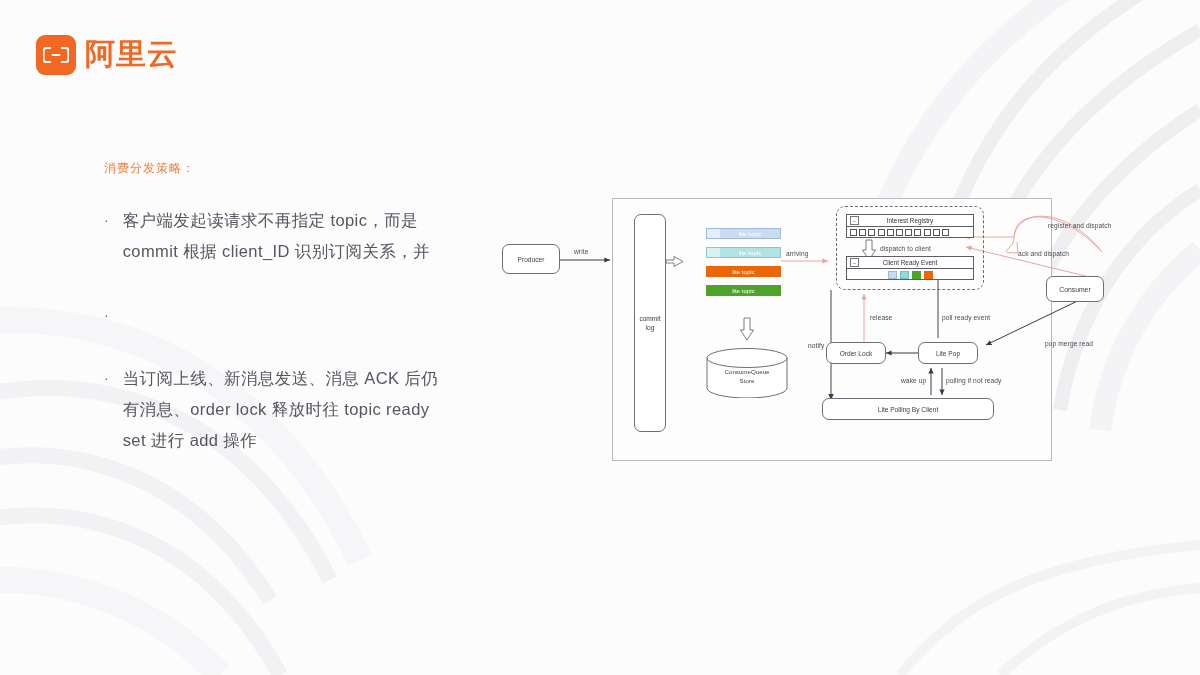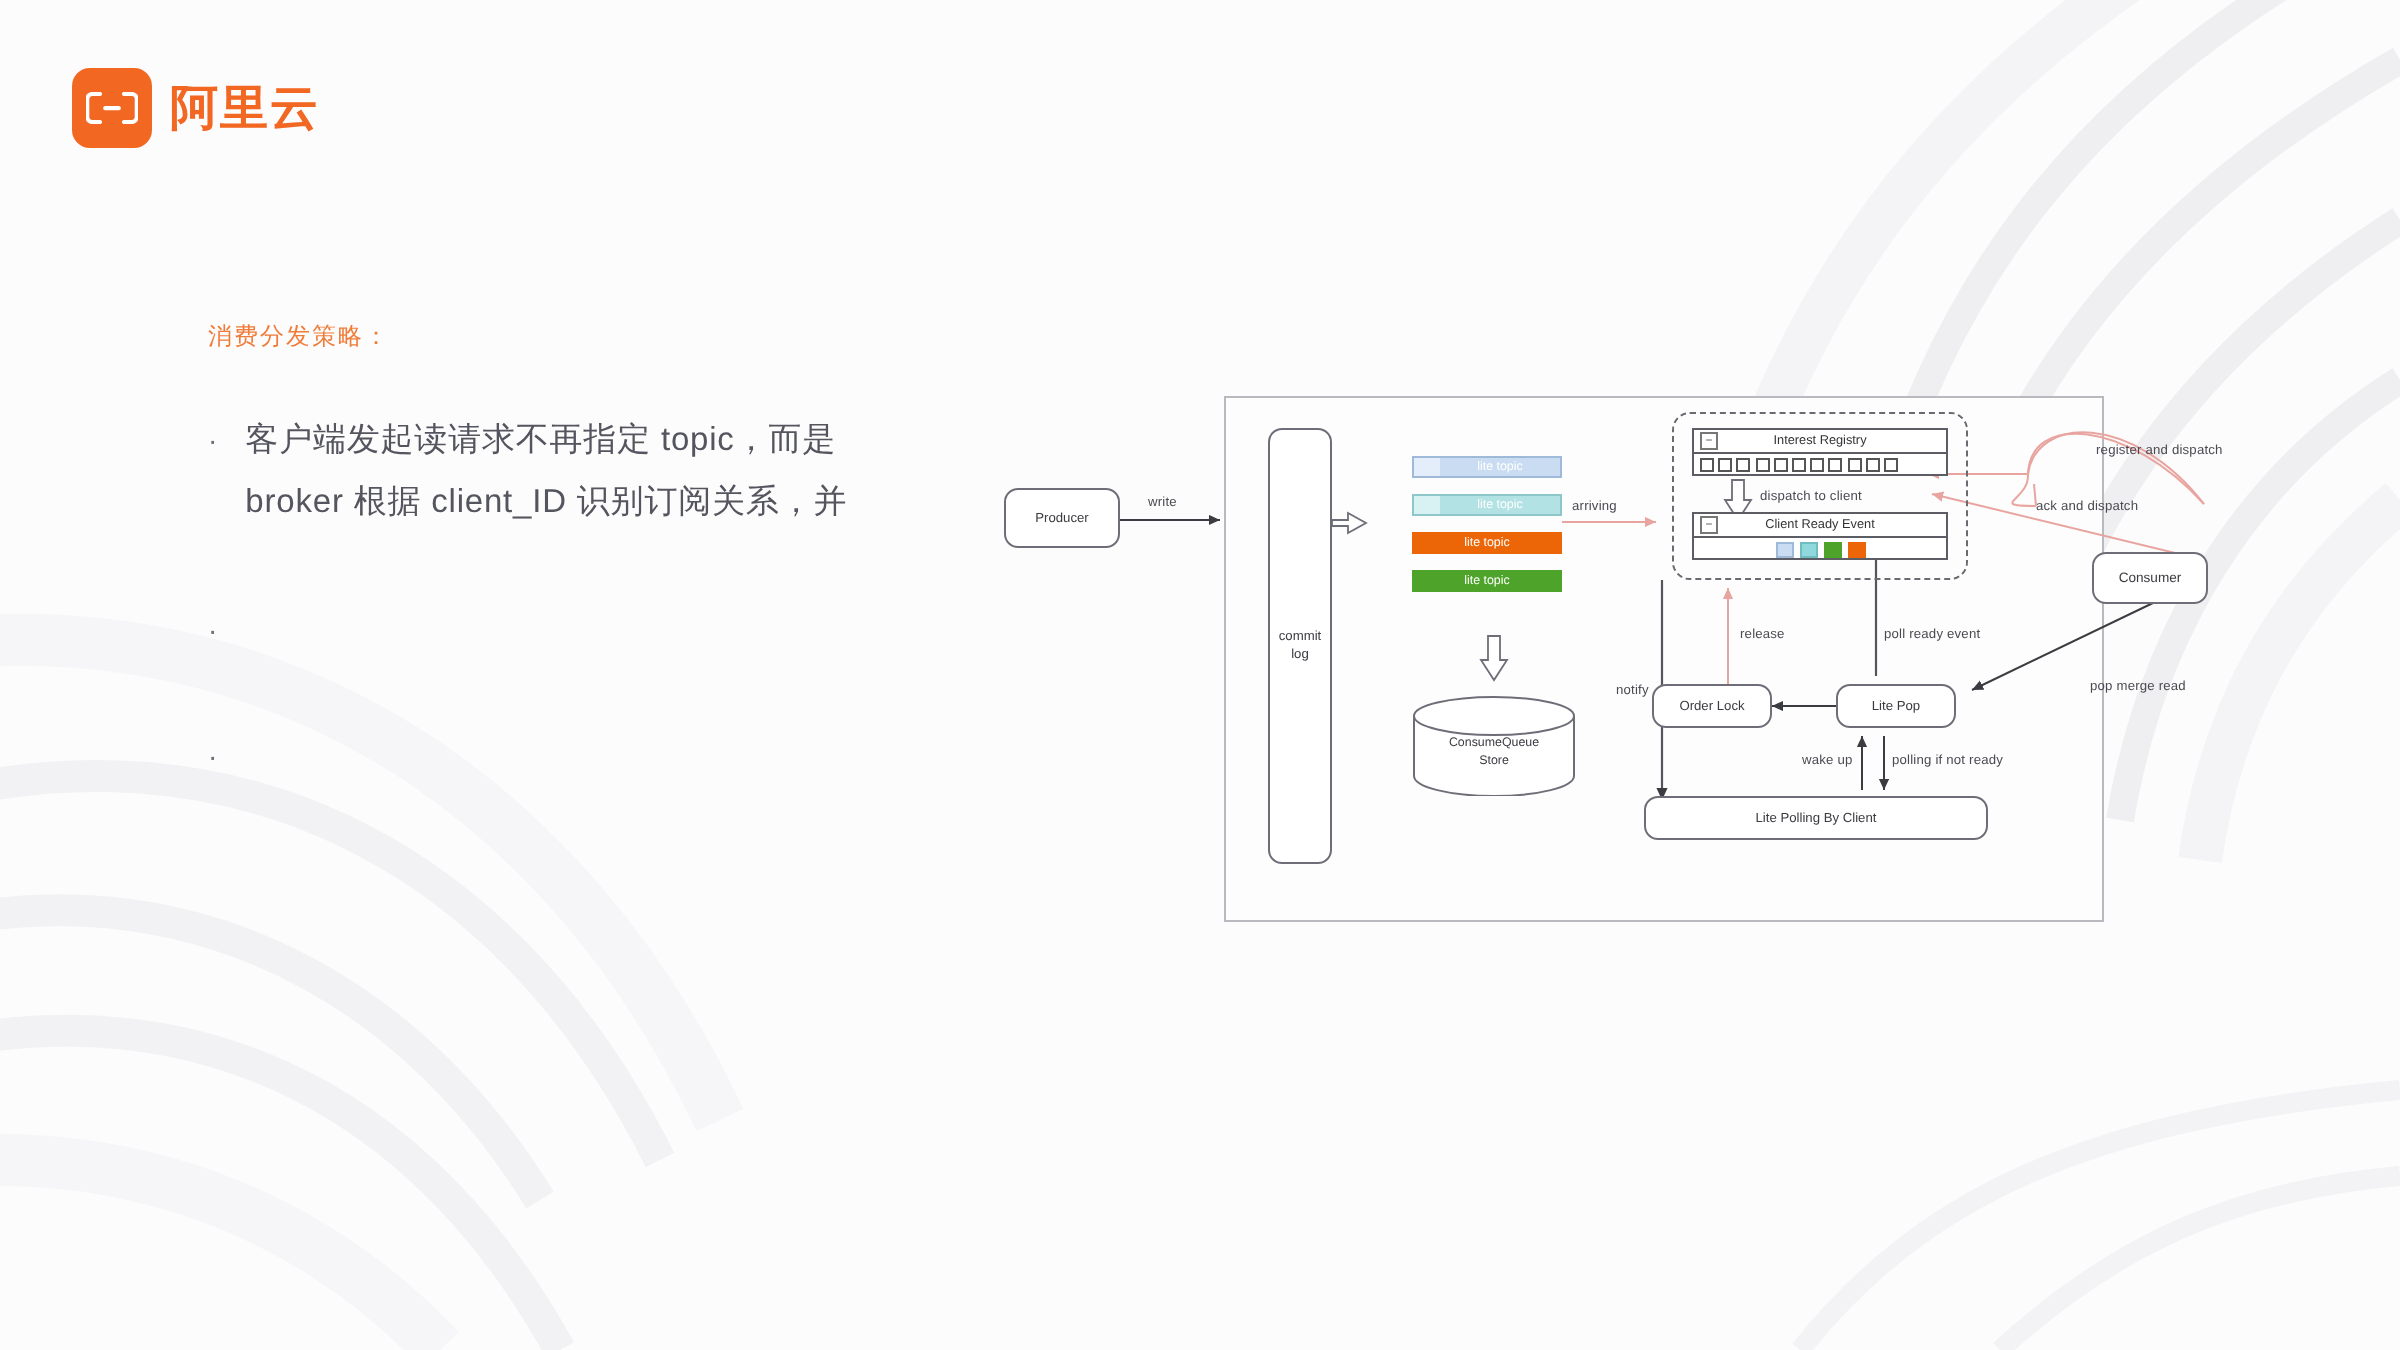--- a/index.html
+++ b/index.html
@@ -10,21 +10,21 @@
   }
   
   .bg-layer{position:absolute;inset:0;overflow:hidden;pointer-events:none;}
   .bg-layer svg{position:absolute;inset:0;}
 
   
   .logo{position:absolute;left:36px;top:34px;display:flex;align-items:center;gap:9px;}
   .logo-mark{width:40px;height:40px;border-radius:9px;background:#F26722;
     display:flex;align-items:center;justify-content:center;}
   .logo-mark svg{display:block;}
-  .logo-text{font-size:24px;color:#F26722;letter-spacing:1px;font-weight:600;
+  .logo-text{font-size:30px;color:#F26722;letter-spacing:1px;font-weight:600;
     font-family:"DejaVu Sans",sans-serif;}
 
   
   .content{position:absolute;left:104px;top:160px;width:420px;}
   .heading{font-size:12px;color:#F07C3A;letter-spacing:1px;margin:0 0 28px 0;font-weight:500;}
   .bullets{list-style:none;margin:0;padding:0;}
   .bullet{display:flex;gap:14px;margin-bottom:33px;}
   .dot{color:#6c6c78;font-size:14px;line-height:30px;flex:0 0 auto;}
   .btext{font-size:16.5px;line-height:31px;color:#55555f;letter-spacing:.4px;}
 
@@ -102,28 +102,33 @@
 </div>
 
 <div class="content">
   <div class="heading">消费分发策略：</div>
 
   <ul class="bullets">
     <li class="bullet">
       <span class="dot">·</span>
       <span class="btext">
         <div>客户端发起读请求不再指定 topic，而是</div>
-        <div>broker 根据 client_ID 识别订阅关系，并</div>
+        <div>commit 根据 client_ID 识别订阅关系，并</div>
       </span>
     </li>
     <li class="bullet">
       <span class="dot">·</span>
     </li>
     <li class="bullet">
       <span class="dot">·</span>
+      <span class="btext">
+        <div>当订阅上线、新消息发送、消息 ACK 后仍</div>
+        <div>有消息、order lock 释放时往 topic ready</div>
+        <div>set 进行 add 操作</div>
+      </span>
     </li>
   </ul>
 </div>
 
 <div class="diagram">
 
   <div class="outerbox" style="left:118px;top:8px;width:440px;height:263px;"></div>
 
   <svg class="dg" width="610" height="280" viewBox="0 0 610 280">
     <defs>

